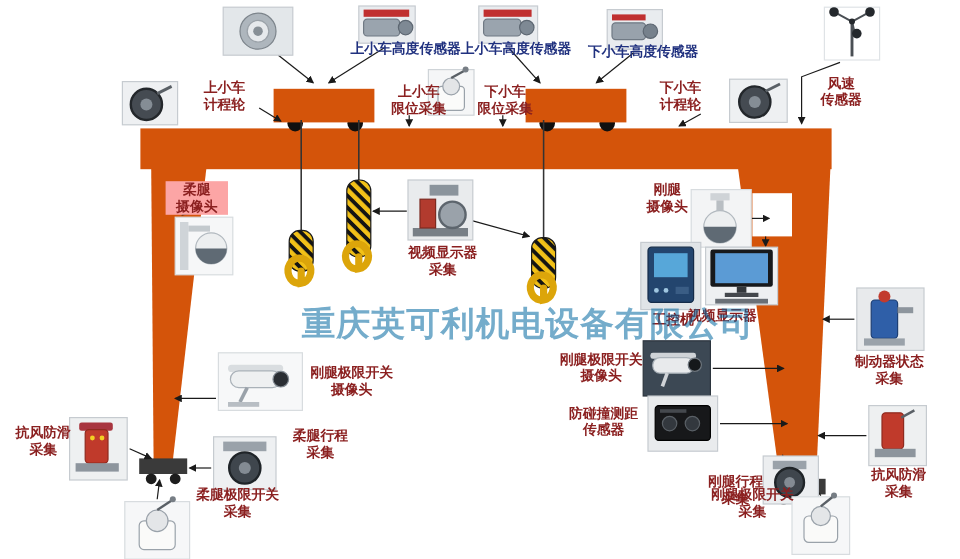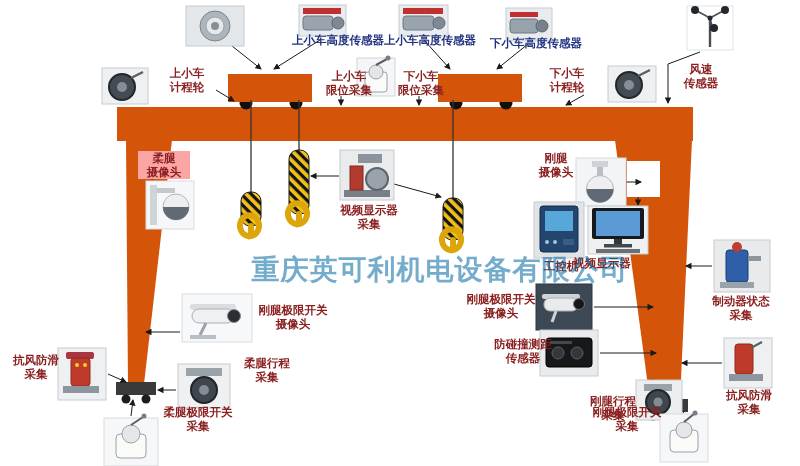--- a/index.html
+++ b/index.html
@@ -288,21 +288,21 @@
   <div class="lbl" style="left:334px;top:203px;width:70px">视频显示器
 采集</div>
   <div class="lbl" style="left:538px;top:259px;width:46px">工控机</div>
   <div class="lbl" style="left:569px;top:256px;width:66px">视频显示器</div>
   <div class="lbl" style="left:712px;top:294px;width:58px">制动器状态
 采集</div>
   <div class="lbl" style="left:254px;top:303px;width:78px">刚腿极限开关
 摄像头</div>
   <div class="lbl" style="left:462px;top:292px;width:78px">刚腿极限开关
 摄像头</div>
-  <div class="lbl" style="left:488px;top:337px;width:70px">防碰撞测距
+  <div class="lbl" style="left:468px;top:337px;width:70px">防碰撞测距
 传感器</div>
   <div class="lbl" style="left:8px;top:353px;width:56px">抗风防滑
 采集</div>
   <div class="lbl" style="left:238px;top:356px;width:58px">柔腿行程
 采集</div>
   <div class="lbl" style="left:584px;top:394px;width:58px">刚腿行程
 采集</div>
   <div class="lbl" style="left:720px;top:388px;width:58px">抗风防滑
 采集</div>
   <div class="lbl" style="left:158px;top:405px;width:80px">柔腿极限开关

